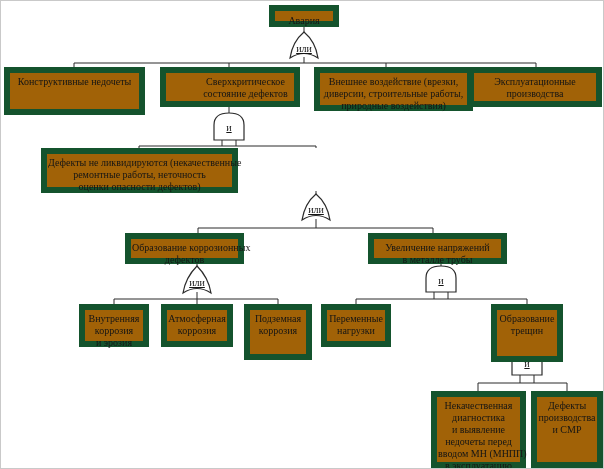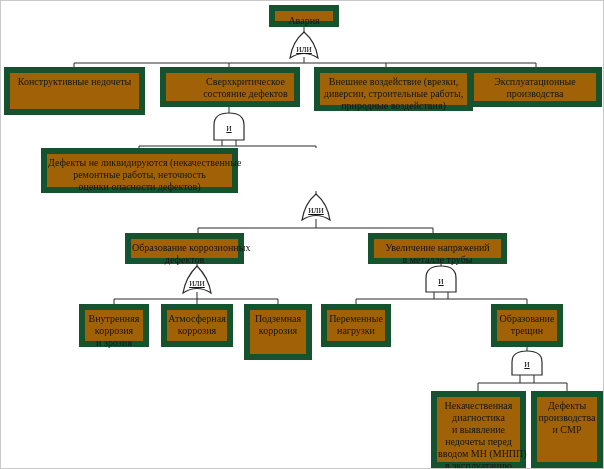--- a/index.html
+++ b/index.html
@@ -42,21 +42,21 @@
   #n3   { left: 313px; top: 66px;  width: 159px; height: 44px; }
   #n4   { left: 467px; top: 66px;  width: 134px; height: 40px; }
   #n5   { left: 40px;  top: 147px; width: 197px; height: 45px; }
   #n6   { left: 246px; top: 147px; width: 137px; height: 43px; }
   #n7   { left: 124px; top: 232px; width: 119px; height: 31px; }
   #n8   { left: 367px; top: 232px; width: 139px; height: 31px; }
   #n9   { left: 78px;  top: 303px; width: 70px;  height: 43px; }
   #n10  { left: 160px; top: 303px; width: 72px;  height: 43px; }
   #n11  { left: 243px; top: 303px; width: 68px;  height: 56px; }
   #n12  { left: 320px; top: 303px; width: 70px;  height: 43px; }
-  #n13  { left: 490px; top: 303px; width: 72px;  height: 43px; }
+  #n13  { left: 490px; top: 303px; width: 72px;  height: 58px; }
   #n14  { left: 430px; top: 390px; width: 95px;  height: 77px; line-height: 1.2; }
   #n15  { left: 530px; top: 390px; width: 72px;  height: 77px; }
   
   #gl1 { left: 303px; top: 48px; }
   #gl2 { left: 228px; top: 127px; }
   #gl3 { left: 315px; top: 209px; }
   #gl4 { left: 196px; top: 282px; }
   #gl5 { left: 440px; top: 280px; }
   #gl6 { left: 526px; top: 363px; }
 </style>

